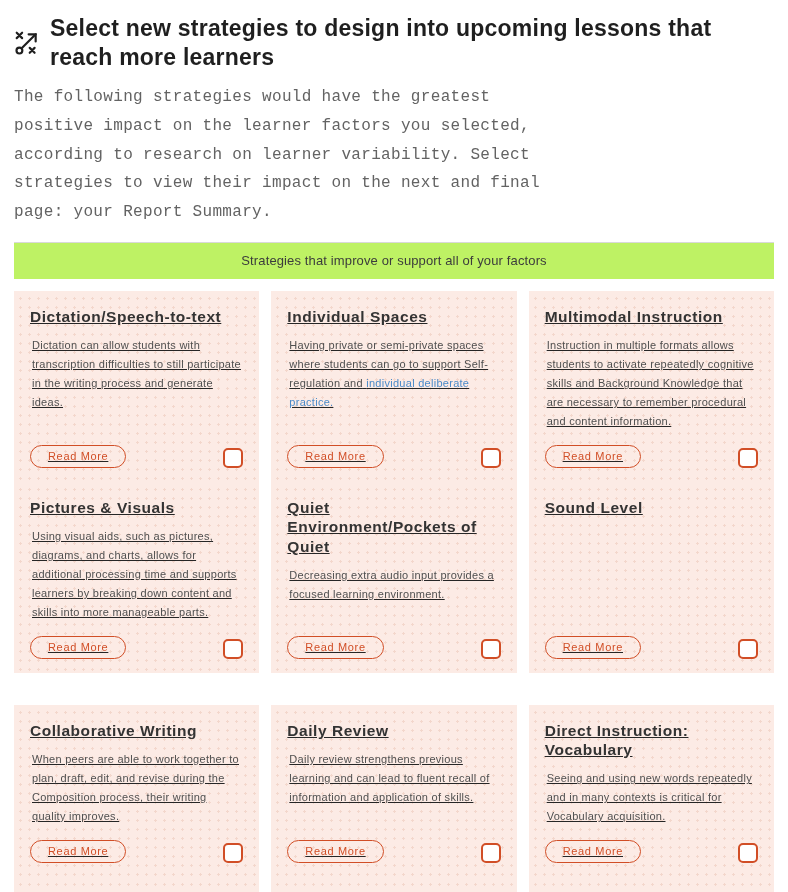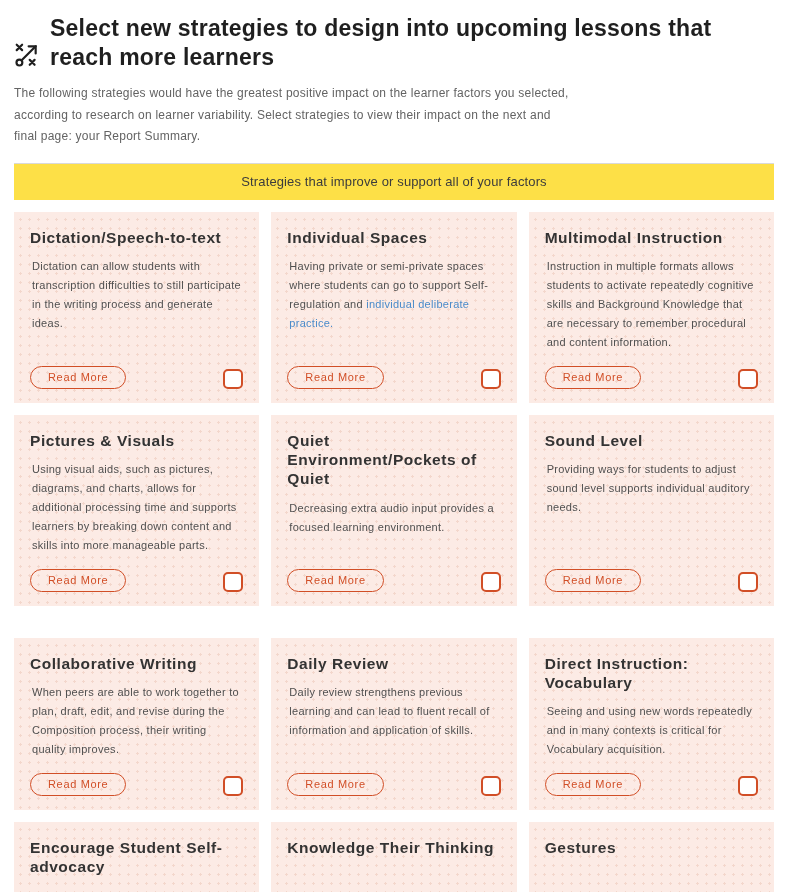--- a/index.html
+++ b/index.html
@@ -5,62 +5,64 @@
   html, body { margin: 0; padding: 0; background: #ffffff; }
   body {
     width: 788px;
     font-family: "Liberation Sans", "DejaVu Sans", sans-serif;
     color: #262626;
     -webkit-font-smoothing: antialiased;
   }
   .page { padding: 14px 14px 4px 14px; }
 
   
-  .header { display: flex; align-items: flex-end; gap: 10px; padding-right: 16px; }
+  .header { display: flex; align-items: center; gap: 10px; padding-right: 16px; }
   .header .icon-wrap { flex: 0 0 auto; margin-top: 4px; }
   h1.page-title {
     margin: 0;
     font-size: 23px;
     line-height: 1.26;
     font-weight: 700;
     letter-spacing: 0.01em;
     color: #1f1f1f;
   }
   .page-desc {
     margin: 11px 0 0 0;
     max-width: 560px;
-    font-size: 12px;
+    font-size: 16px;
     line-height: 1.8;
     letter-spacing: 0.02em;
     color: #636363;
+    font-family: Liberation Mono, monospace;
   }
 
   
   .section { margin-top: 15px; }
   .section + .section { margin-top: 32px; }
   .section-bar {
     border-top: 1px solid #d9d9d9;
-    background: #fde047;
+    background: #bef264;
     height: 36px;
     display: flex;
     align-items: center;
     justify-content: center;
   }
   .section-bar .section-title {
     font-size: 13px;
     color: #3c3c3c;
     letter-spacing: 0.01em;
   }
 
   
   .card-grid {
     margin-top: 12px;
     display: grid;
     grid-template-columns: repeat(3, 1fr);
-    gap: 12px 12px;
+    gap: 0 12px;
+    text-decoration: underline;
   }
   .card {
     background-color: #fcebe5;
     background-image: radial-gradient(#f3d7cc 1px, rgba(0,0,0,0) 1.1px);
     background-size: 9px 9px;
     background-position: 2px 3px;
     min-height: 150px;
     box-sizing: border-box;
     padding: 16px 16px 14px 16px;
     display: flex;
@@ -181,21 +183,20 @@
         <h2 class="card-title">Quiet Environment/Pockets of Quiet</h2>
         <p class="card-body">Decreasing extra audio input provides a focused learning environment.</p>
         <div class="card-footer">
           <button class="read-more-btn">Read More</button>
           <span class="checkbox"></span>
         </div>
       </div>
 
       <div class="card">
         <h2 class="card-title">Sound Level</h2>
-        <p class="card-body">Providing ways for students to adjust sound level supports individual auditory needs.</p>
         <div class="card-footer">
           <button class="read-more-btn">Read More</button>
           <span class="checkbox"></span>
         </div>
       </div>
 
     </div>
   </div>
 
   <div class="section">

